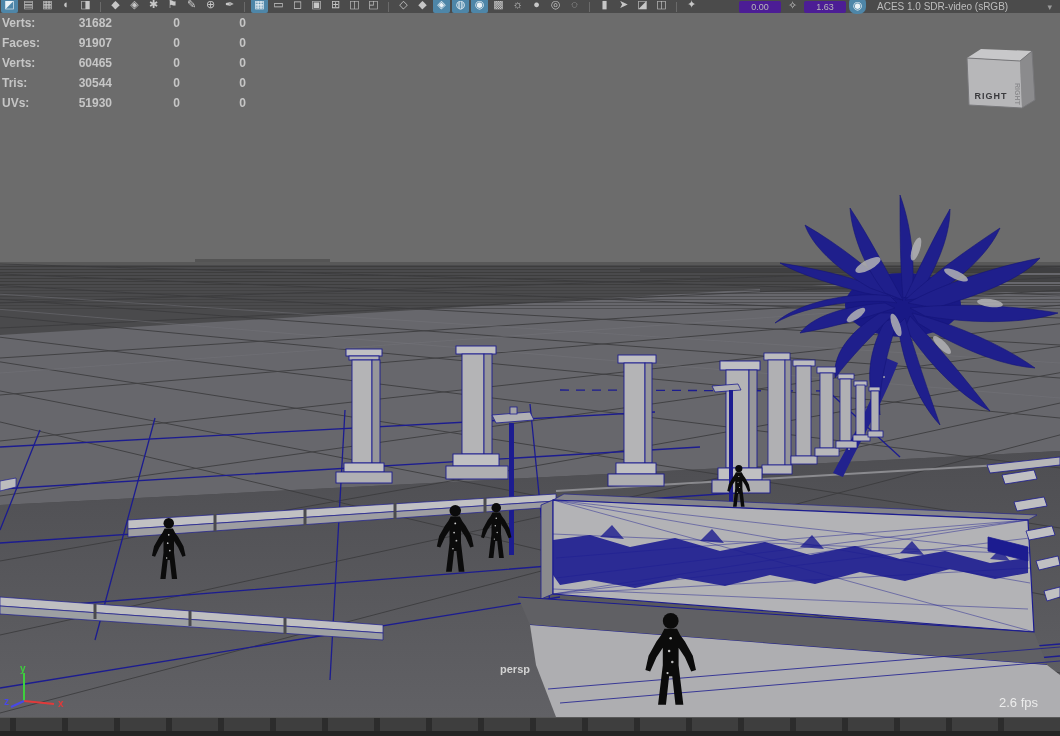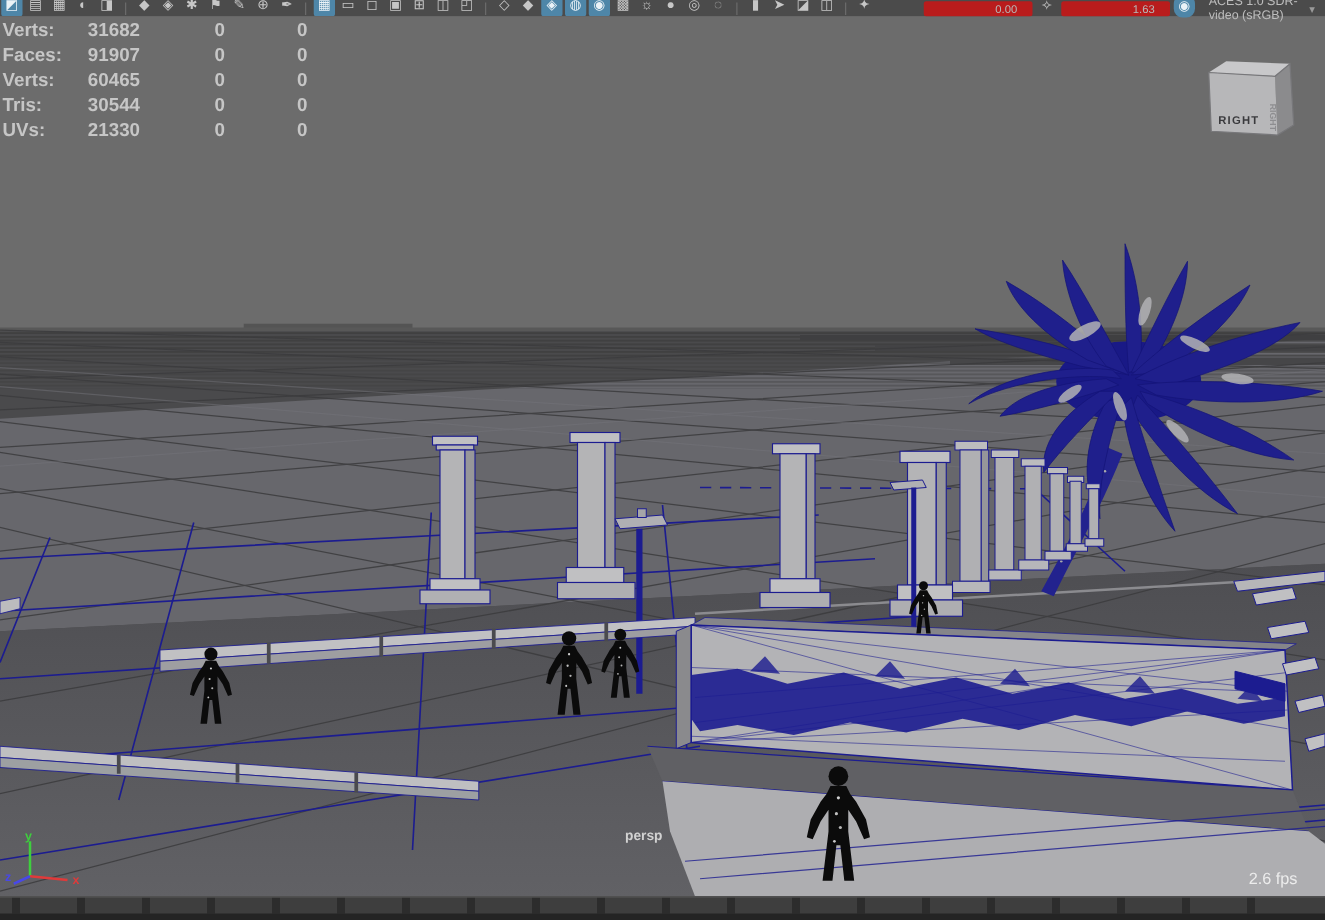--- a/index.html
+++ b/index.html
@@ -6,32 +6,32 @@
     font-family:"Liberation Sans",sans-serif;}
   .stage{position:relative;width:1060px;height:736px;background:#4a4a4a;}
 
   
   .toolbar{position:absolute;left:0;top:0;width:1060px;height:13px;background:#4b4b4b;
     border-bottom:1px solid #3a3a3a;overflow:hidden;display:flex;align-items:flex-end;white-space:nowrap;}
   .ticon{display:inline-block;width:17px;height:18px;margin:-6px 1px 0 1px;flex:0 0 auto;
     color:#c7c7c7;font-size:11px;line-height:18px;text-align:center;border-radius:2px;}
   .ticon.active{background:#4e86a8;color:#eaf2f7;}
   .tsep{display:inline-block;width:1px;height:10px;margin:0 5px 1px 5px;background:#6a6a6a;flex:0 0 auto;}
-  .tfield{display:inline-block;width:42px;height:12px;margin:0 2px 0 2px;background:#b91c1c;
-    color:#b8b8b8;font-size:9px;line-height:12px;text-align:center;border-radius:2px;flex:0 0 auto;padding-left:45px;}
+  .tfield{display:inline-block;width:42px;height:12px;margin:0 2px 0 2px;background:#4c1d95;
+    color:#b8b8b8;font-size:9px;line-height:12px;text-align:center;border-radius:2px;flex:0 0 auto;}
   .tdrop{display:inline-flex;align-items:center;height:14px;margin-left:4px;flex:1 1 auto;color:#bdbdbd;font-size:10px;}
   .tdrop .lbl{padding:0 6px;}
   .tdrop .chev{margin-left:auto;margin-right:8px;color:#9a9a9a;font-size:9px;}
 
   
   .viewport{position:absolute;left:0;top:13px;width:1060px;height:704px;background:#6c6c6c;}
   .viewport svg{position:absolute;left:0;top:0;}
 
   
-  .hud{position:absolute;left:2px;top:0;color:#c6c6c6;font-size:15px;font-weight:bold;}
+  .hud{position:absolute;left:2px;top:0;color:#c6c6c6;font-size:12px;font-weight:bold;}
   .hud .row{position:relative;height:20px;width:260px;}
   .hud .lab{position:absolute;left:0;top:3px;}
   .hud .v1{position:absolute;left:44px;top:3px;width:66px;text-align:right;}
   .hud .v2{position:absolute;left:138px;top:3px;width:40px;text-align:right;}
   .hud .v3{position:absolute;left:204px;top:3px;width:40px;text-align:right;}
 
   .cubelabel{position:absolute;left:962px;top:78px;width:58px;text-align:center;color:#3a3a3d;
     font-size:9px;font-weight:bold;letter-spacing:1px;}
   .cubelabel2{position:absolute;left:1021px;top:70px;color:#7c7c7f;font-size:7px;font-weight:bold;
     transform:rotate(90deg);transform-origin:left top;letter-spacing:0;opacity:.7;}
@@ -344,21 +344,21 @@
         <span class="v3">0</span>
       </div>
       <div class="row">
         <span class="lab">Tris:</span>
         <span class="v1">30544</span>
         <span class="v2">0</span>
         <span class="v3">0</span>
       </div>
       <div class="row">
         <span class="lab">UVs:</span>
-        <span class="v1">21330</span>
+        <span class="v1">51930</span>
         <span class="v2">0</span>
         <span class="v3">0</span>
       </div>
     </div>
 
     <svg width="90" height="80" viewBox="0 0 90 80" style="left:957px;top:25px;">
       <polygon points="10,20 63,23 75,13 24,11" fill="#c8c8ca"></polygon>
       <polygon points="63,23 75,13 78,62 65,70" fill="#8b8b8d"></polygon>
       <polygon points="10,20 63,23 65,70 12,67" fill="#b7b7b9"></polygon>
       <polygon points="10,20 63,23 75,13 78,62 65,70 12,67" fill="none" stroke="#77777a" stroke-width="1"></polygon>

